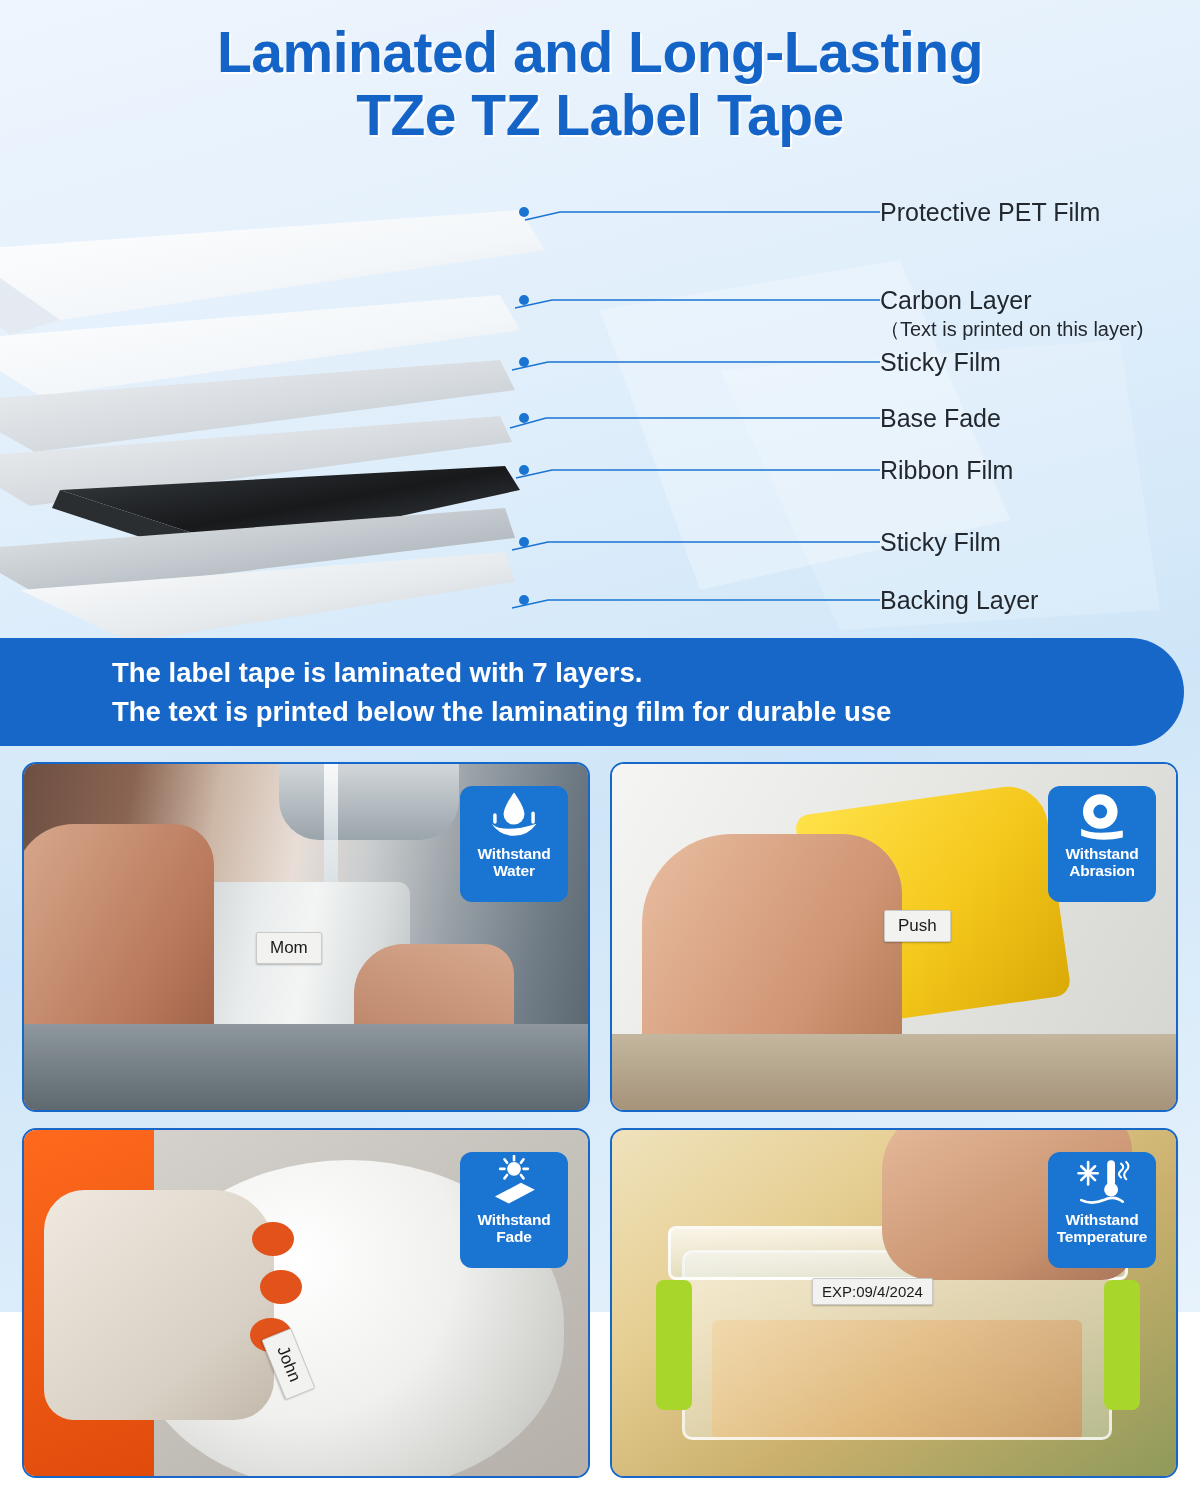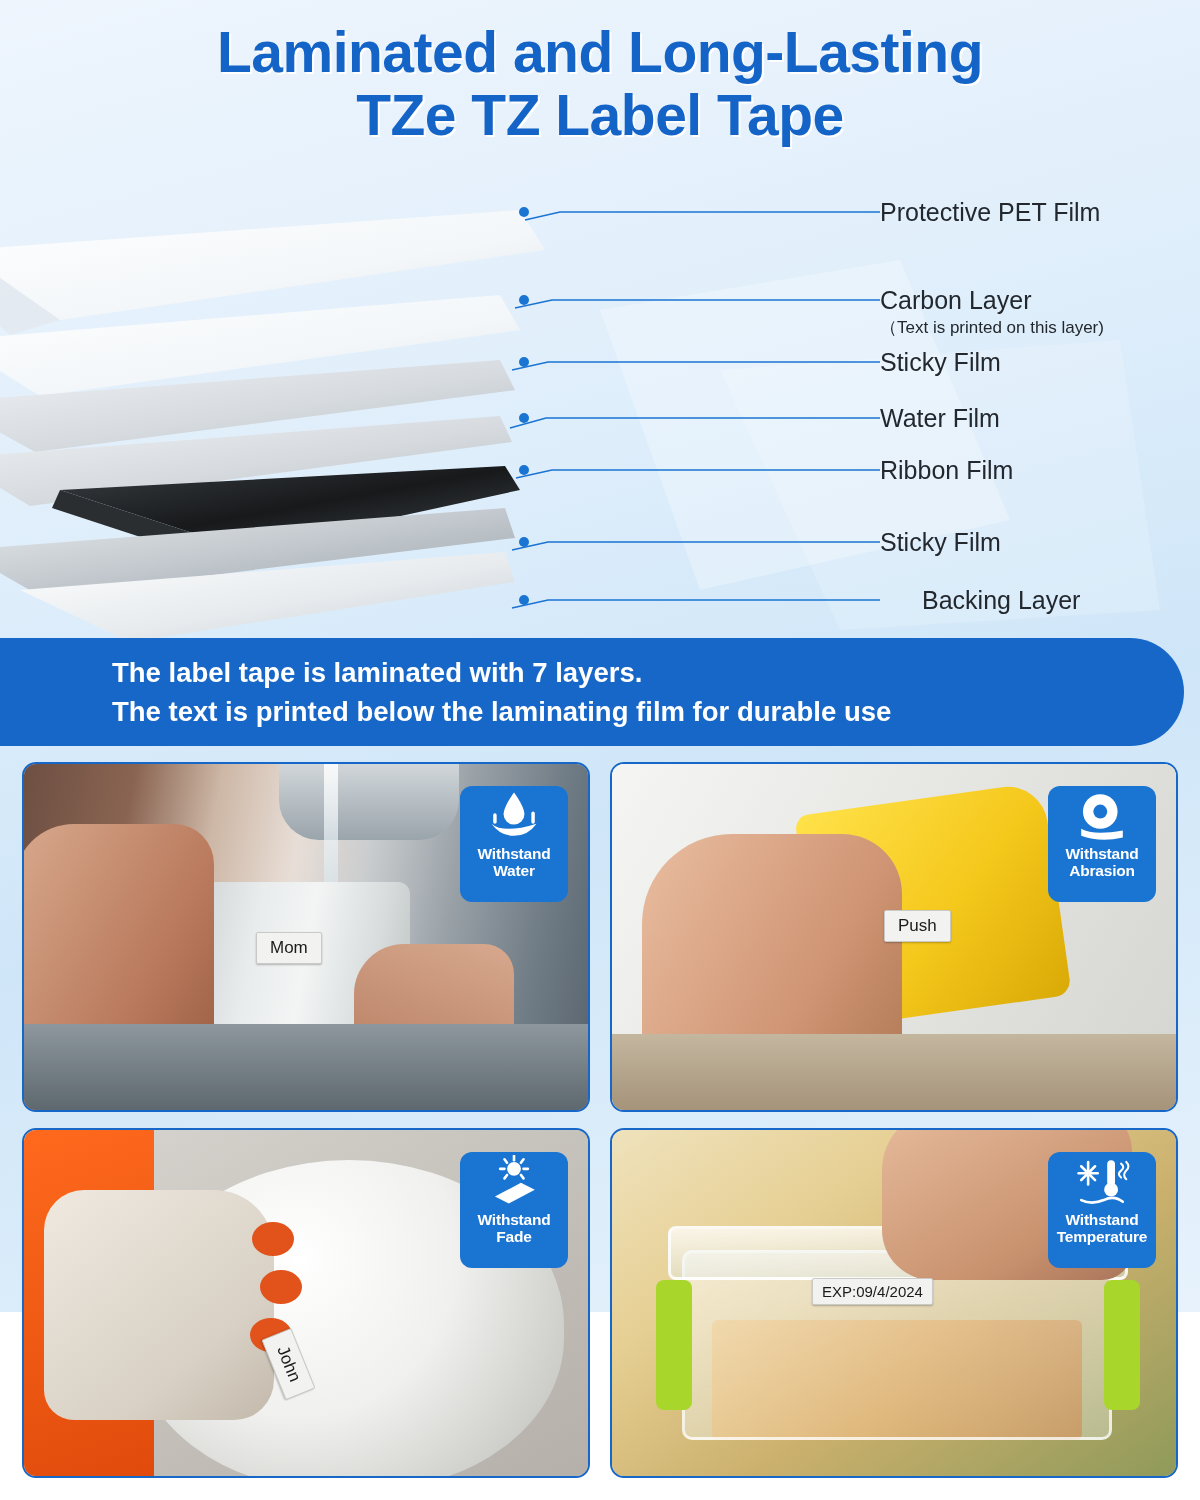--- a/index.html
+++ b/index.html
@@ -41,21 +41,21 @@
     position: absolute; left: 880px; top: 0; width: 320px; height: 450px;
   }
   .callout {
     position: absolute; left: 0;
     color: #23282e;
     font-size: 25px;
     white-space: nowrap;
   }
   .callout .sub {
     display: block;
-    font-size: 17px;
+    font-size: 20px;
     color: #23282e;
     margin-top: 1px;
   }
 
   
   .banner {
     position: absolute; top: 638px; left: 0;
     width: 1184px; height: 108px;
     background: #1767c8;
     border-top-right-radius: 54px;
@@ -306,30 +306,30 @@
         <span>Protective PET Film</span>
       </div>
       <div class="callout" style="top:96px;">
         <span>Carbon Layer</span>
         <span class="sub">（Text is printed on this layer)</span>
       </div>
       <div class="callout" style="top:158px;">
         <span>Sticky Film</span>
       </div>
       <div class="callout" style="top:214px;">
-        <span>Water Film</span>
+        <span>Base Fade</span>
       </div>
       <div class="callout" style="top:266px;">
         <span>Ribbon Film</span>
         <span class="sub"></span>
       </div>
       <div class="callout" style="top:338px;">
         <span>Sticky Film</span>
       </div>
-      <div class="callout" style="top:396px;margin-left:42px;">
+      <div class="callout" style="top:396px;">
         <span>Backing Layer</span>
       </div>
     </div>
   </div>
 
   <div class="banner">
     <div class="banner-line">The label tape is laminated with 7 layers.</div>
     <div class="banner-line">The text is printed below the laminating film for durable use</div>
   </div>
 

